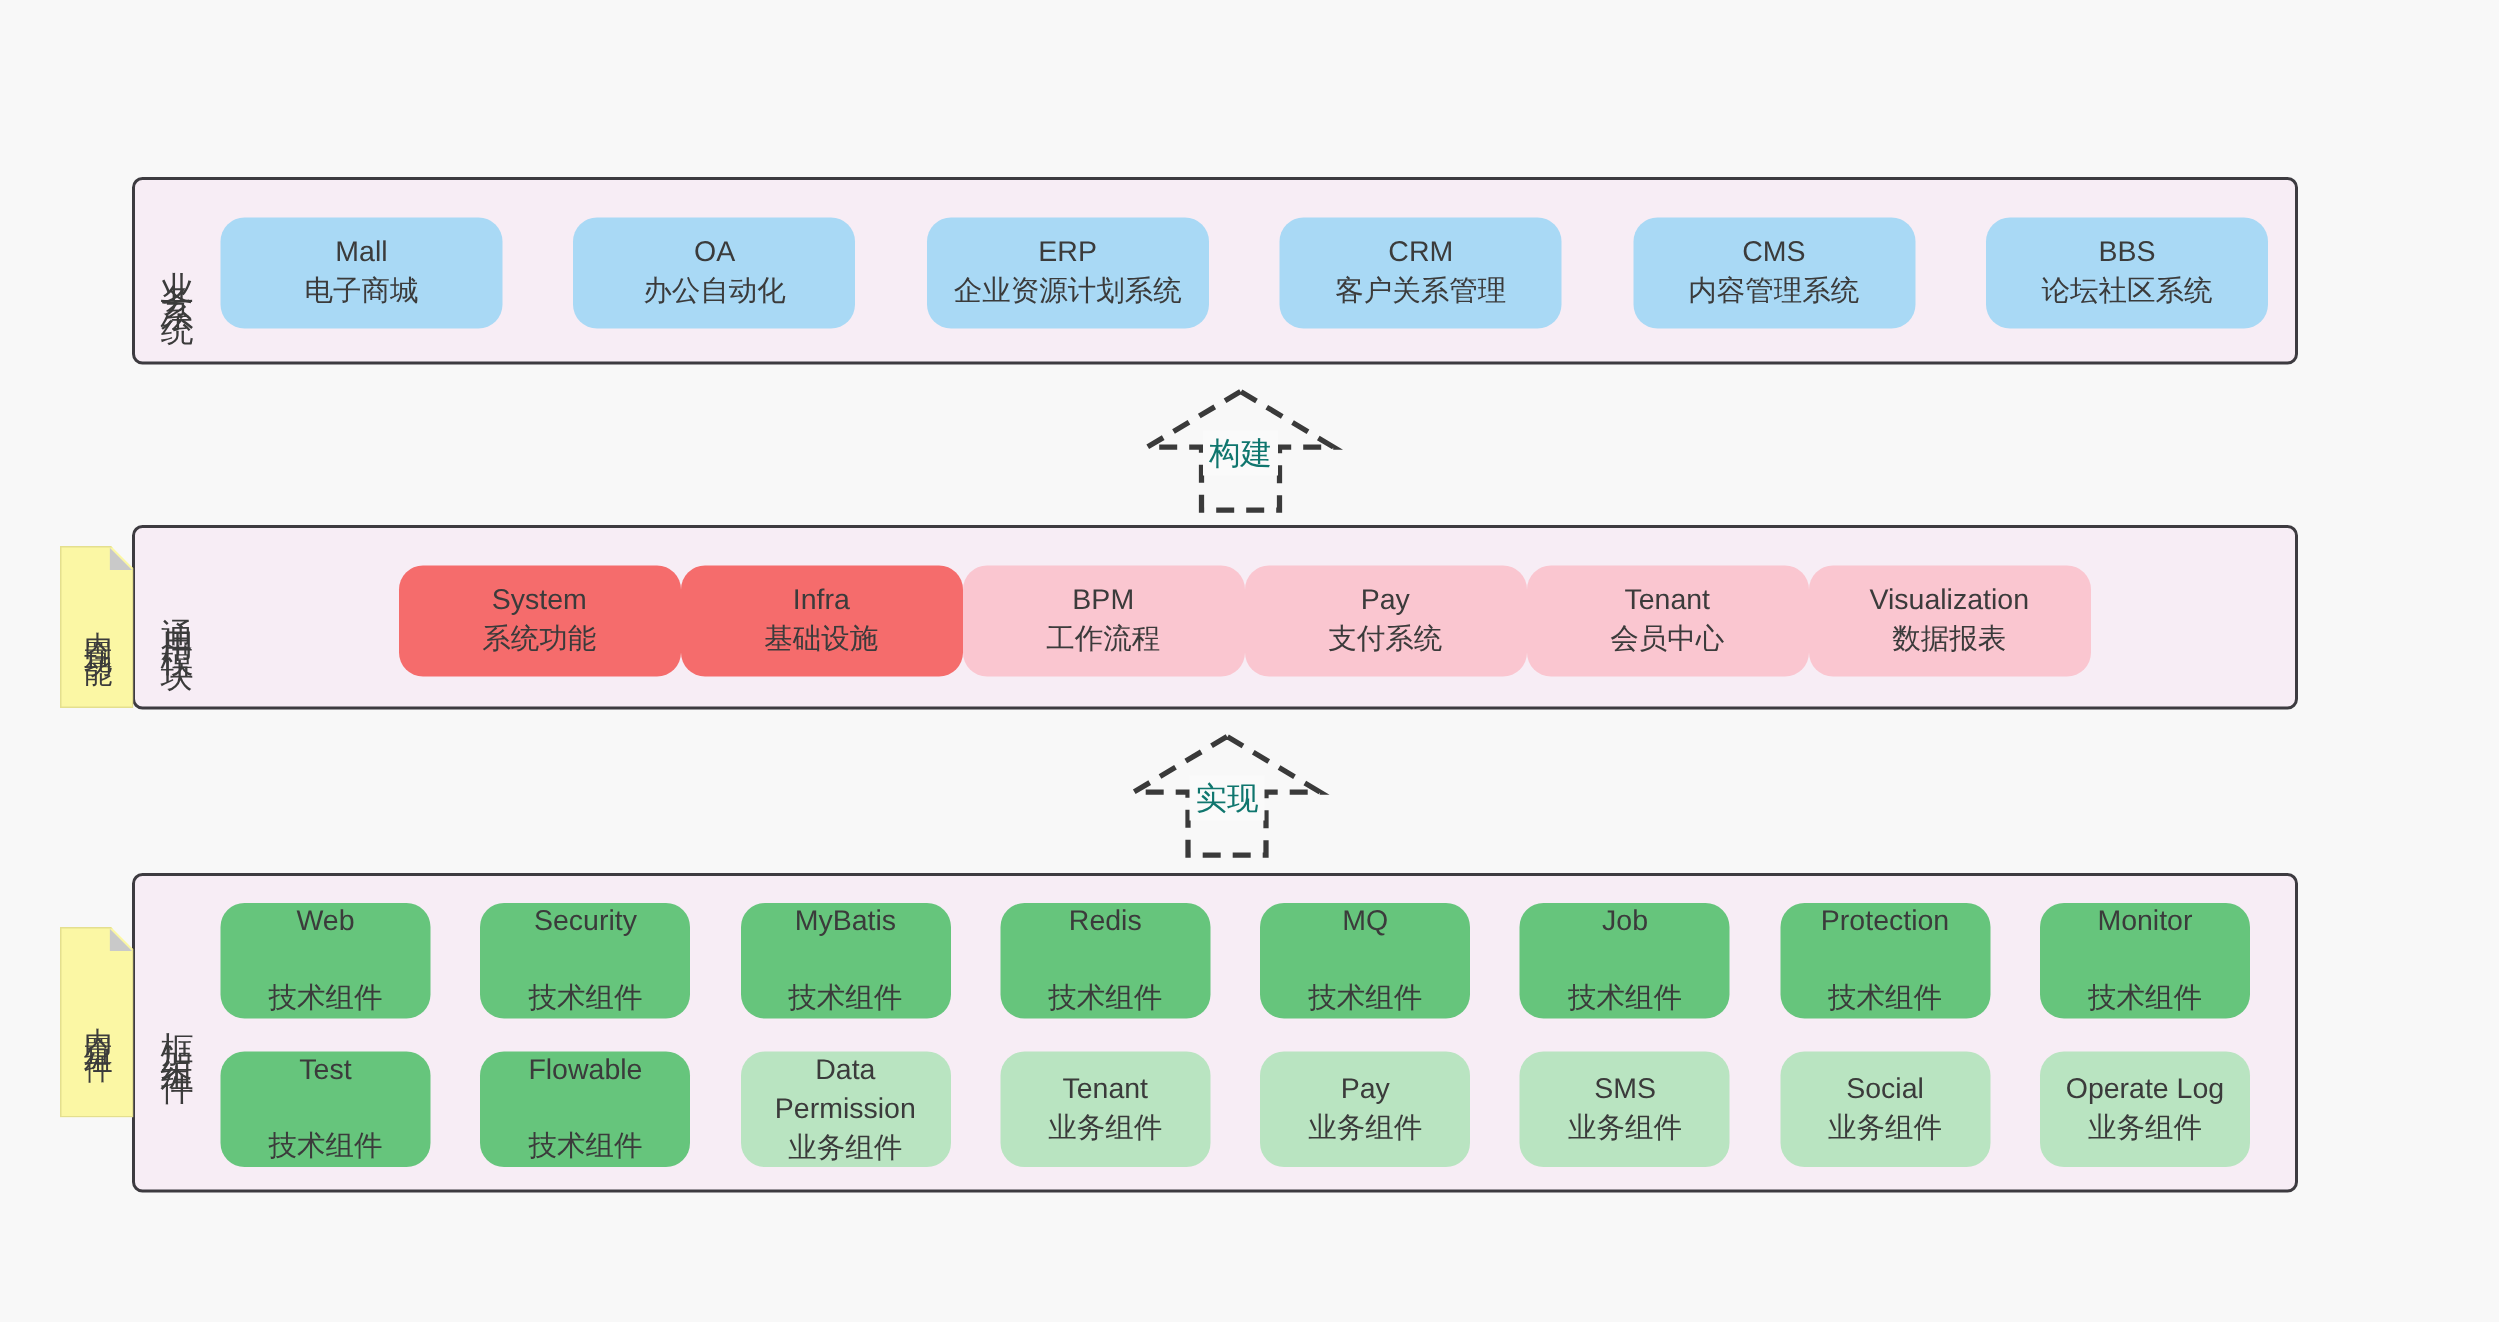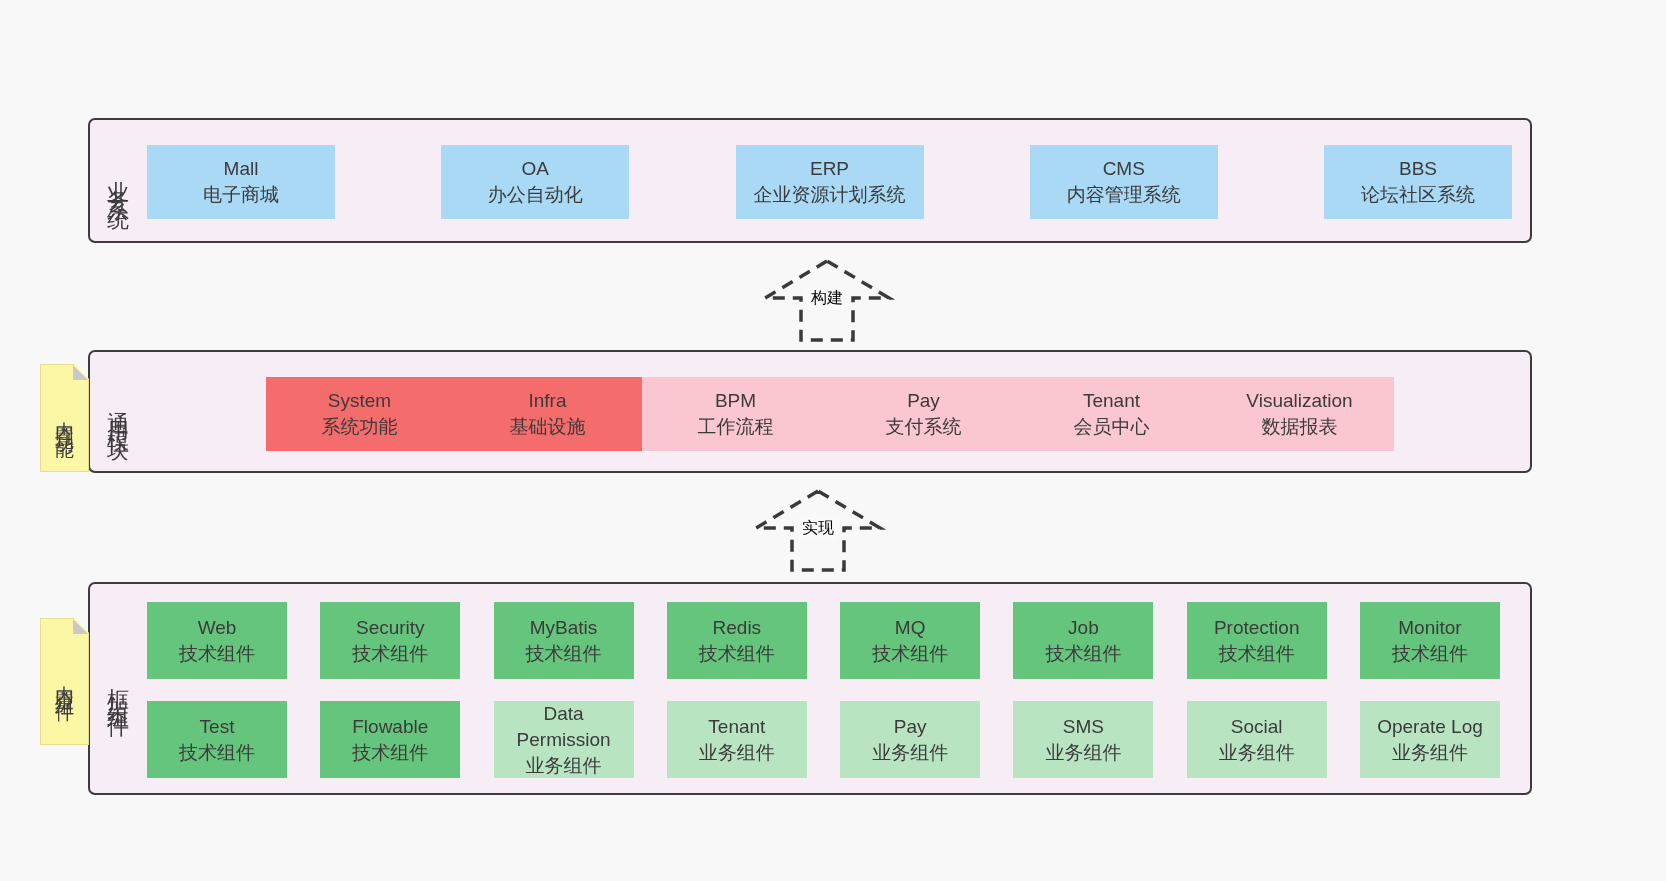--- a/index.html
+++ b/index.html
@@ -37,48 +37,48 @@
     position:absolute;left:57px;right:18px;
     display:flex;justify-content:space-between;
   }
   .band1 .row{top:25px;}
   .band2 .row{top:25px;justify-content:center;}
   .band3 .row{right:30px;}
   .band3 .row-1{top:18px;}
   .band3 .row-2{top:117px;}
 
   .box{
-    border-radius:0;
+    border-radius:16px;
     display:flex;flex-direction:column;
     align-items:center;justify-content:center;
     text-align:center;
     font-size:19px;line-height:26px;
     color:#3b3b3b;
   }
   .box-wide{width:188px;height:74px;}
   .box-sm{width:140px;height:77px;}
   .blue{background:#a9d9f5;}
   .red{background:#f56c6c;}
   .pink{background:#fac6d0;}
-  .green{background:#66c57c;}
+  .green{background:#66c57c;justify-content:space-between;}
   .lightgreen{background:#b9e4c1;}
   .box .en{padding:0 4px;}
   .box .cn{padding:0 4px;}
 
   
   .arrow{position:absolute;width:140px;height:88px;}
   .arrow1{left:757px;top:256px;}
   .arrow2{left:748px;top:486px;}
   .arrow svg{position:absolute;inset:0;}
   .arrow-label{
     position:absolute;left:50%;top:31px;
     transform:translateX(-50%);
     background:#fafafa;
     padding:1px 4px;
-    font-size:16px;color:#000000;
+    font-size:21px;color:#0f766e;
     white-space:nowrap;
   }
 
   
   .note{
     position:absolute;left:40px;width:49px;
     background:#fbf7a4;
     border:1px solid #e4df8e;
     box-sizing:border-box;
     clip-path:polygon(0 0,calc(100% - 15px) 0,100% 15px,100% 100%,0 100%);
@@ -111,20 +111,24 @@
       </div>
       <div class="box box-wide blue">
         <div class="en">OA</div>
         <div class="cn">办公自动化</div>
       </div>
       <div class="box box-wide blue">
         <div class="en">ERP</div>
         <div class="cn">企业资源计划系统</div>
       </div>
       <div class="box box-wide blue">
+        <div class="en">CRM</div>
+        <div class="cn">客户关系管理</div>
+      </div>
+      <div class="box box-wide blue">
         <div class="en">CMS</div>
         <div class="cn">内容管理系统</div>
       </div>
       <div class="box box-wide blue">
         <div class="en">BBS</div>
         <div class="cn">论坛社区系统</div>
       </div>
     </div>
   </section>
 

